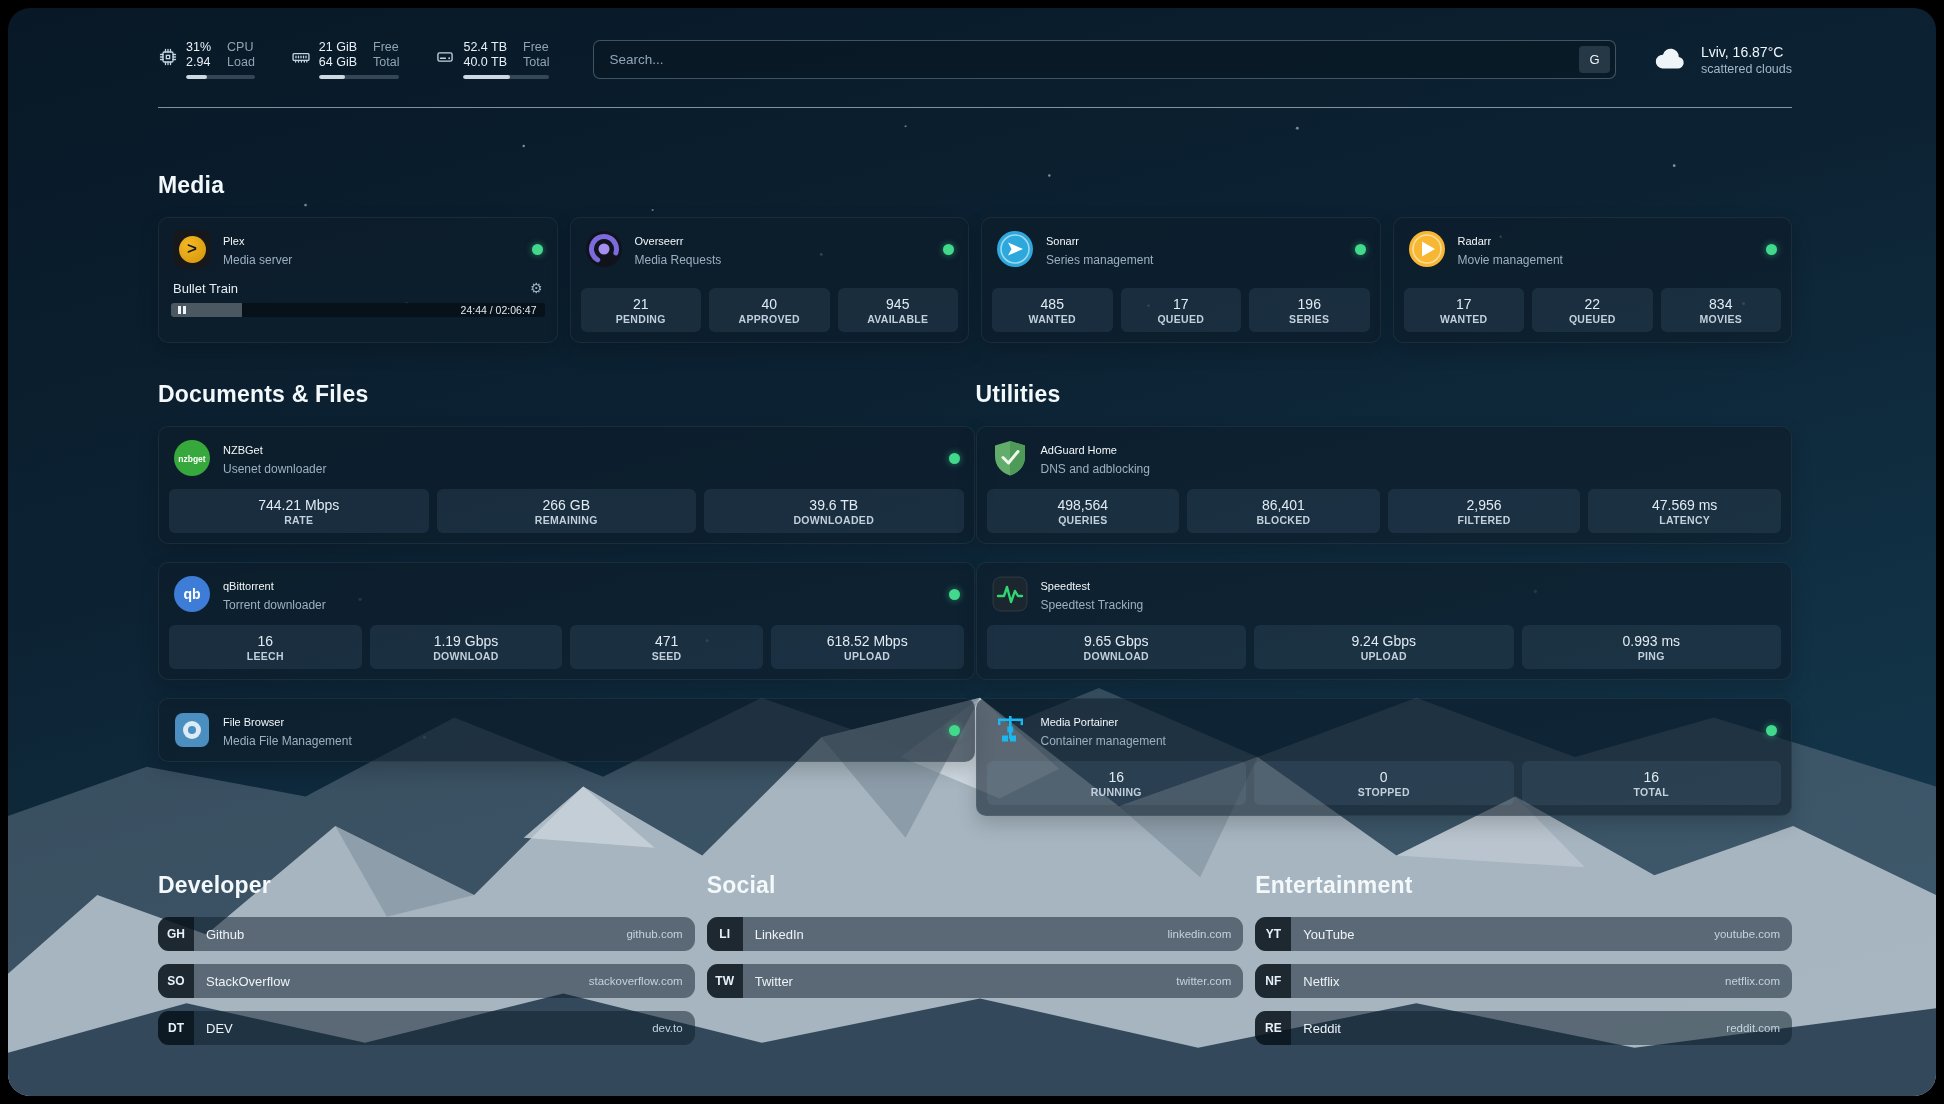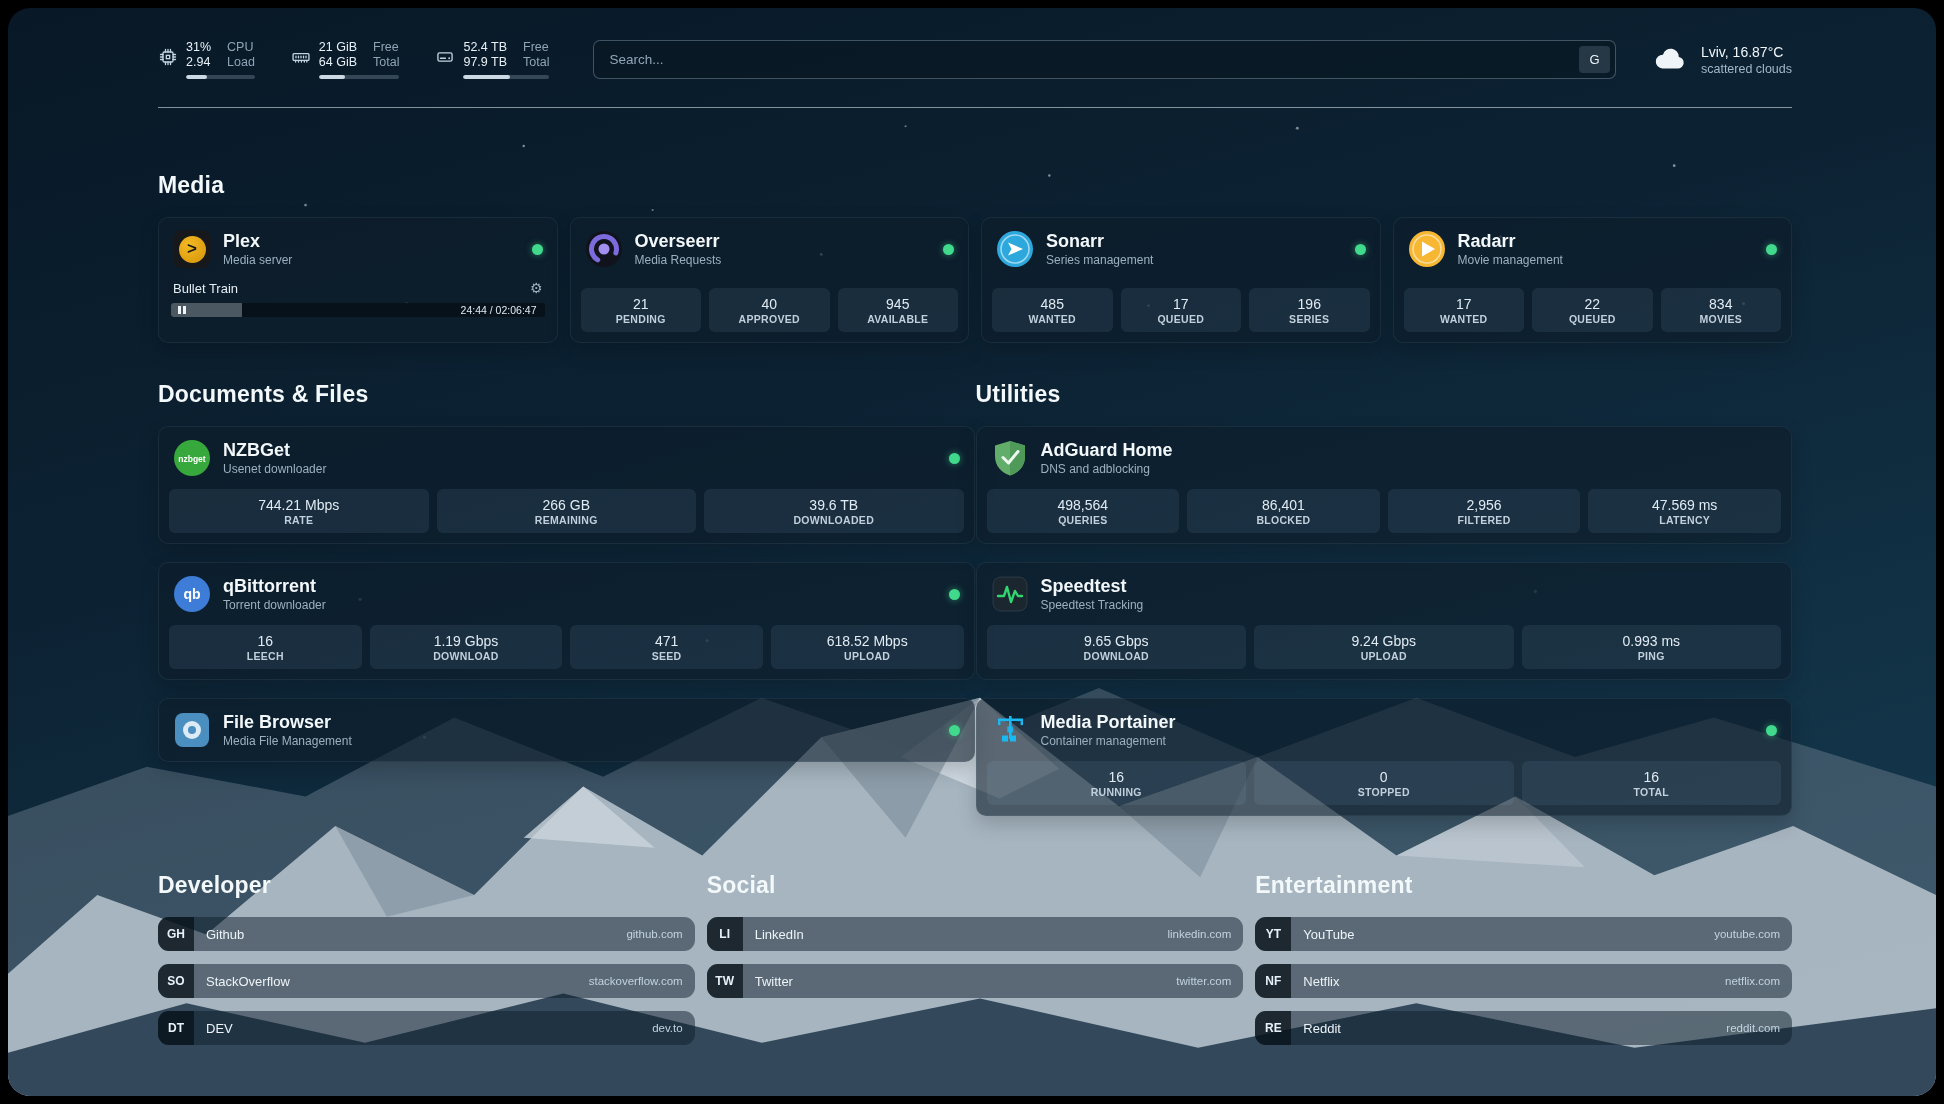--- a/index.html
+++ b/index.html
@@ -37,21 +37,21 @@
   .two-col{margin-top:38px;display:grid;grid-template-columns:1fr 1fr;gap:1px;align-items:start;}
   .stack{margin-top:18px;display:flex;flex-direction:column;gap:18px;}
 
   
   .card{background:rgba(13,29,42,0.60);border:1px solid rgba(140,175,200,0.10);border-radius:10px;
     box-shadow:0 8px 20px rgba(0,0,0,0.18);}
   .media-card{min-height:124px;display:flex;flex-direction:column;}
   .media-card .stats{margin-top:auto;}
   .card-header{display:flex;align-items:center;gap:12px;padding:12px 14px;}
   .svc-icon{width:38px;height:38px;flex:0 0 38px;display:flex;align-items:center;justify-content:center;}
-  .svc-name{font-size:18px;font-weight:700;color:#f2f7fa;line-height:19px;}
+  .svc-name{font-size:11px;font-weight:400;color:#f2f7fa;line-height:19px;}
   .svc-sub{font-size:12px;color:#9bb0c1;margin-top:2px;}
   .status-dot{margin-left:auto;width:11px;height:11px;border-radius:50%;background:#41d98c;box-shadow:0 0 7px rgba(65,217,140,.55);}
   .stats{display:flex;gap:8px;padding:0 10px 10px;}
   .stat{flex:1;background:rgba(150,190,220,0.10);border-radius:6px;text-align:center;padding:8px 4px 7px;}
   .stat-value{font-size:14px;color:#e1ebf3;line-height:17px;}
   .stat-label{font-size:10.5px;font-weight:700;color:#c1d0dc;margin-top:0;letter-spacing:.3px;}
 
   
   .plex-np{display:flex;align-items:center;justify-content:space-between;padding:0 14px;font-size:13px;color:#e6eef4;}
   .gear-icon{color:#9cb0c0;font-size:14px;cursor:pointer;}
@@ -163,21 +163,21 @@
             <svg width="20" height="20" viewBox="0 0 24 24" fill="none" stroke="currentColor" stroke-width="1.6" stroke-linecap="round">
               <rect x="3.5" y="7" width="17" height="10" rx="2"></rect>
                 <path d="M6.5 13.5h6"></path>
                 <circle cx="17" cy="13.5" r="1.1" fill="currentColor" stroke="none"></circle>
             </svg>
           </span>
           <div class="metric-body">
             <div class="metric-grid">
               <span class="v">52.4 TB</span>
               <span class="l">Free</span>
-              <span class="v">97.9 TB</span>
+              <span class="v">40.0 TB</span>
               <span class="l">Total</span>
             </div>
             <div class="metric-bar">
                 <span class="fill" style="width: 54%;"></span>
               </div>
           </div>
         </div>
       </div>
 
       <div class="searchbar">

